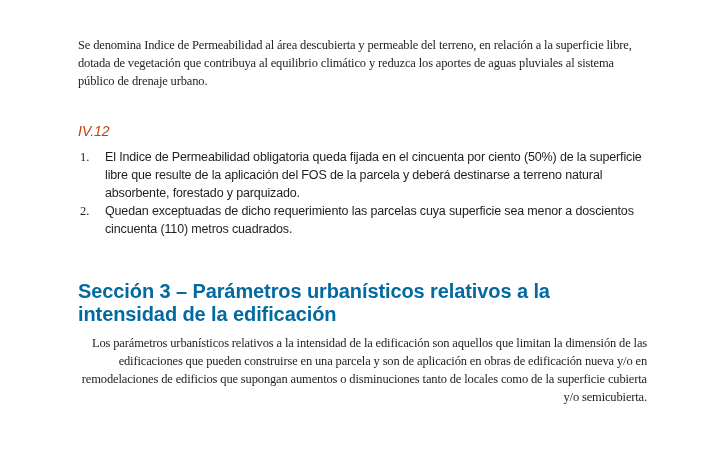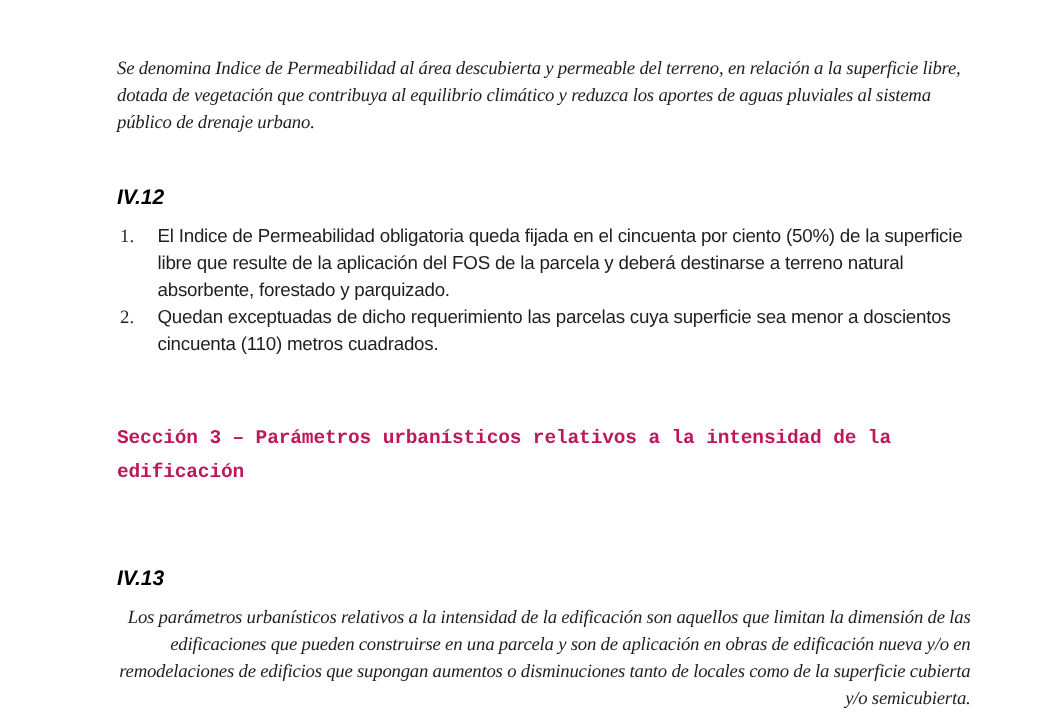--- a/index.html
+++ b/index.html
@@ -21,29 +21,28 @@
     background: #ffffff;
     color: #1e1e1e;
   }
   .body-text {
     font-family: "Liberation Serif", "DejaVu Serif", serif;
     font-size: 12.5px;
     line-height: 18px;
     letter-spacing: -0.15px;
     margin: 0;
     text-align: left;
-    font-style: italic;
   }
   .article-heading {
     font-family: "Liberation Sans", "DejaVu Sans", sans-serif;
-    font-weight: bold;
+    font-weight: normal;
     font-style: italic;
     font-size: 14px;
     line-height: 18px;
-    color: #000000;
+    color: #c2410c;
     margin: 32px 0 0 0;
   }
   .numbered-list {
     margin: 8px 0 0 0;
     padding: 0;
     list-style: none;
   }
   .list-row {
     display: flex;
     align-items: flex-start;
@@ -57,27 +56,27 @@
     line-height: 18px;
   }
   .list-text {
     flex: 1 1 auto;
     font-family: Liberation Sans, sans-serif;
     font-size: 12.5px;
     line-height: 18px;
     letter-spacing: -0.15px;
   }
   .section-heading {
-    font-family: Liberation Mono, monospace;
+    font-family: Liberation Sans, sans-serif;
     font-weight: bold;
     font-style: normal;
-    font-size: 13px;
+    font-size: 20px;
     line-height: 23px;
     letter-spacing: -0.1px;
-    color: #be185d;
+    color: #0369a1;
     margin: 42px 0 0 0;
     max-width: 575px;
   }
   .iv13-heading {
     margin-top: 50px;
   }
   .para-after-heading {
     margin-top: 8px;
     text-align: right;
   }
@@ -97,17 +96,16 @@
       <span class="list-text">El Indice de Permeabilidad obligatoria queda fijada en el cincuenta por ciento (50%) de la superficie libre que resulte de la aplicación del FOS de la parcela y deberá destinarse a terreno natural absorbente, forestado y parquizado.</span>
     </li>
     <li class="list-row">
       <span class="list-num">2.</span>
       <span class="list-text">Quedan exceptuadas de dicho requerimiento las parcelas cuya superficie sea menor a doscientos cincuenta (110) metros cuadrados.</span>
     </li>
   </ol>
 
   <h1 class="section-heading">Sección 3 – Parámetros urbanísticos relativos a la intensidad de la edificación</h1>
 
-  <h2 class="article-heading iv13-heading">IV.13</h2>
 
   <p class="body-text para-after-heading">Los parámetros urbanísticos relativos a la intensidad de la edificación son aquellos que limitan la dimensión de las edificaciones que pueden construirse en una parcela y son de aplicación en obras de edificación nueva y/o en remodelaciones de edificios que supongan aumentos o disminuciones tanto de locales como de la superficie cubierta y/o semicubierta.</p>
 
 </div>
 
 </body></html>

